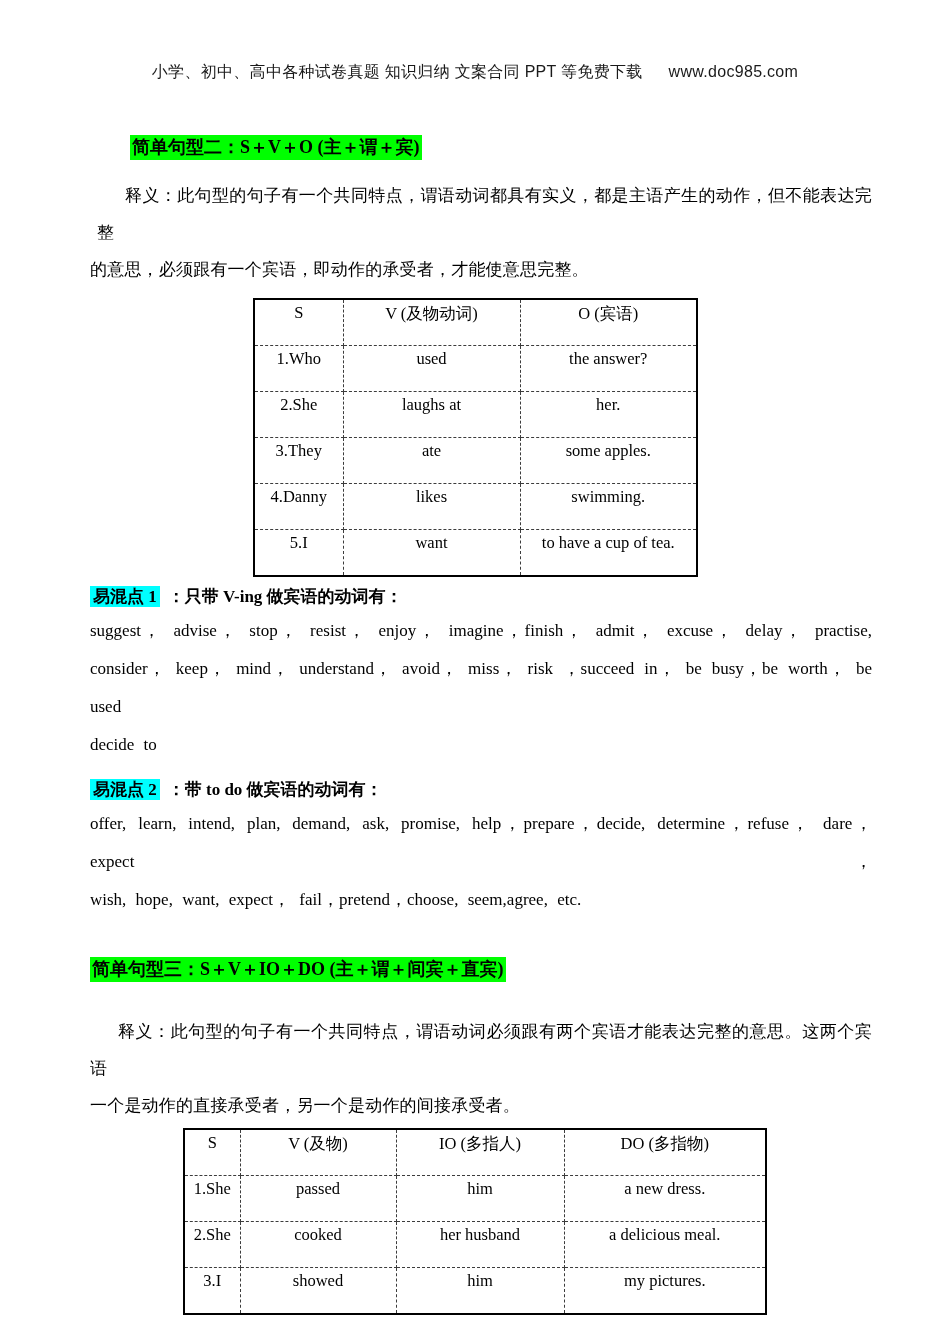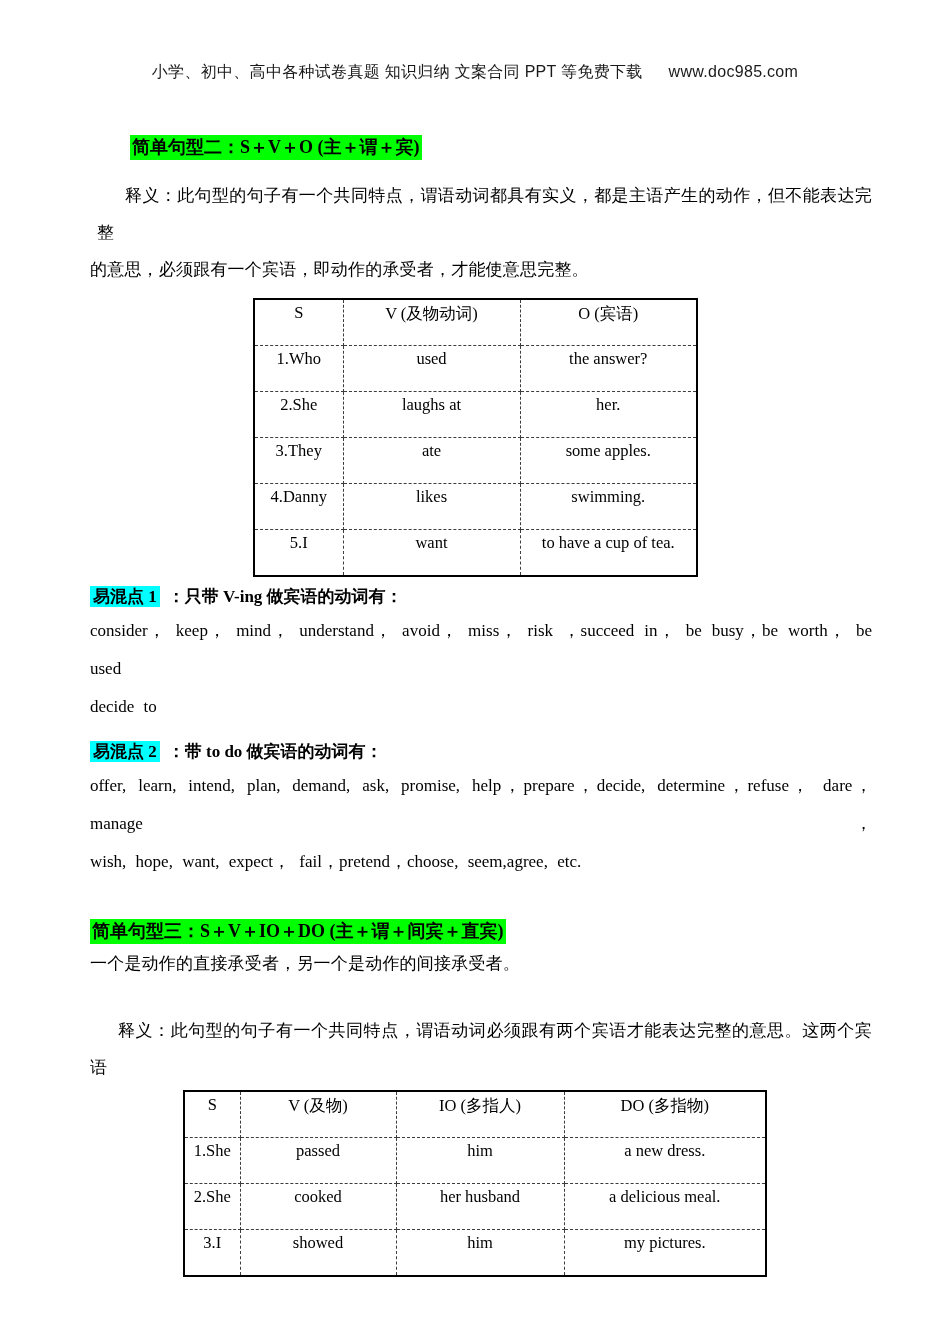--- a/index.html
+++ b/index.html
@@ -121,36 +121,37 @@
         <td>want</td>
         <td>to have a cup of tea.</td>
       </tr>
     </tbody>
       </table>
 
     <div class="note-line">
       <span class="hl-cyan">易混点 1</span><span class="note-lead">：只带 V-ing 做宾语的动词有：</span>
     </div>
 
+    <div class="list-line jline">suggest， advise， stop， resist， enjoy， imagine，finish， admit， excuse， delay， practise,</div>
     <div class="list-line jline">consider， keep， mind， understand， avoid， miss， risk ，succeed in， be busy，be worth， be used</div>
     <div class="list-line">decide to</div>
 
     <div class="note-line second">
       <span class="hl-cyan">易混点 2</span><span class="note-lead">：带 to do 做宾语的动词有：</span>
     </div>
 
-    <div class="list-line jline">offer, learn, intend, plan, demand, ask, promise, help，prepare，decide, determine，refuse， dare，manage，</div>
+    <div class="list-line jline">offer, learn, intend, plan, demand, ask, promise, help，prepare，decide, determine，refuse， dare，expect，</div>
     <div class="list-line">wish, hope, want, expect， fail，pretend，choose, seem,agree, etc.</div>
 
     <div class="heading h2">
       <span class="hl-green">简单句型三：S＋V＋IO＋DO (主＋谓＋间宾＋直宾)</span>
     </div>
 
+    <div class="para-line indent jline" style="margin-top:30px">释义：此句型的句子有一个共同特点，谓语动词必须跟有两个宾语才能表达完整的意思。这两个宾语</div>
     <div class="para-line">一个是动作的直接承受者，另一个是动作的间接承受者。</div>
-    <div class="para-line indent jline" style="margin-top:30px">释义：此句型的句子有一个共同特点，谓语动词必须跟有两个宾语才能表达完整的意思。这两个宾语</div>
 
     <table class="tbl tbl2">
       <colgroup>
           <col style="width:56px">
           <col style="width:156px">
           <col style="width:168px">
           <col style="width:202px">
         </colgroup>
       <tbody>
           <tr>

